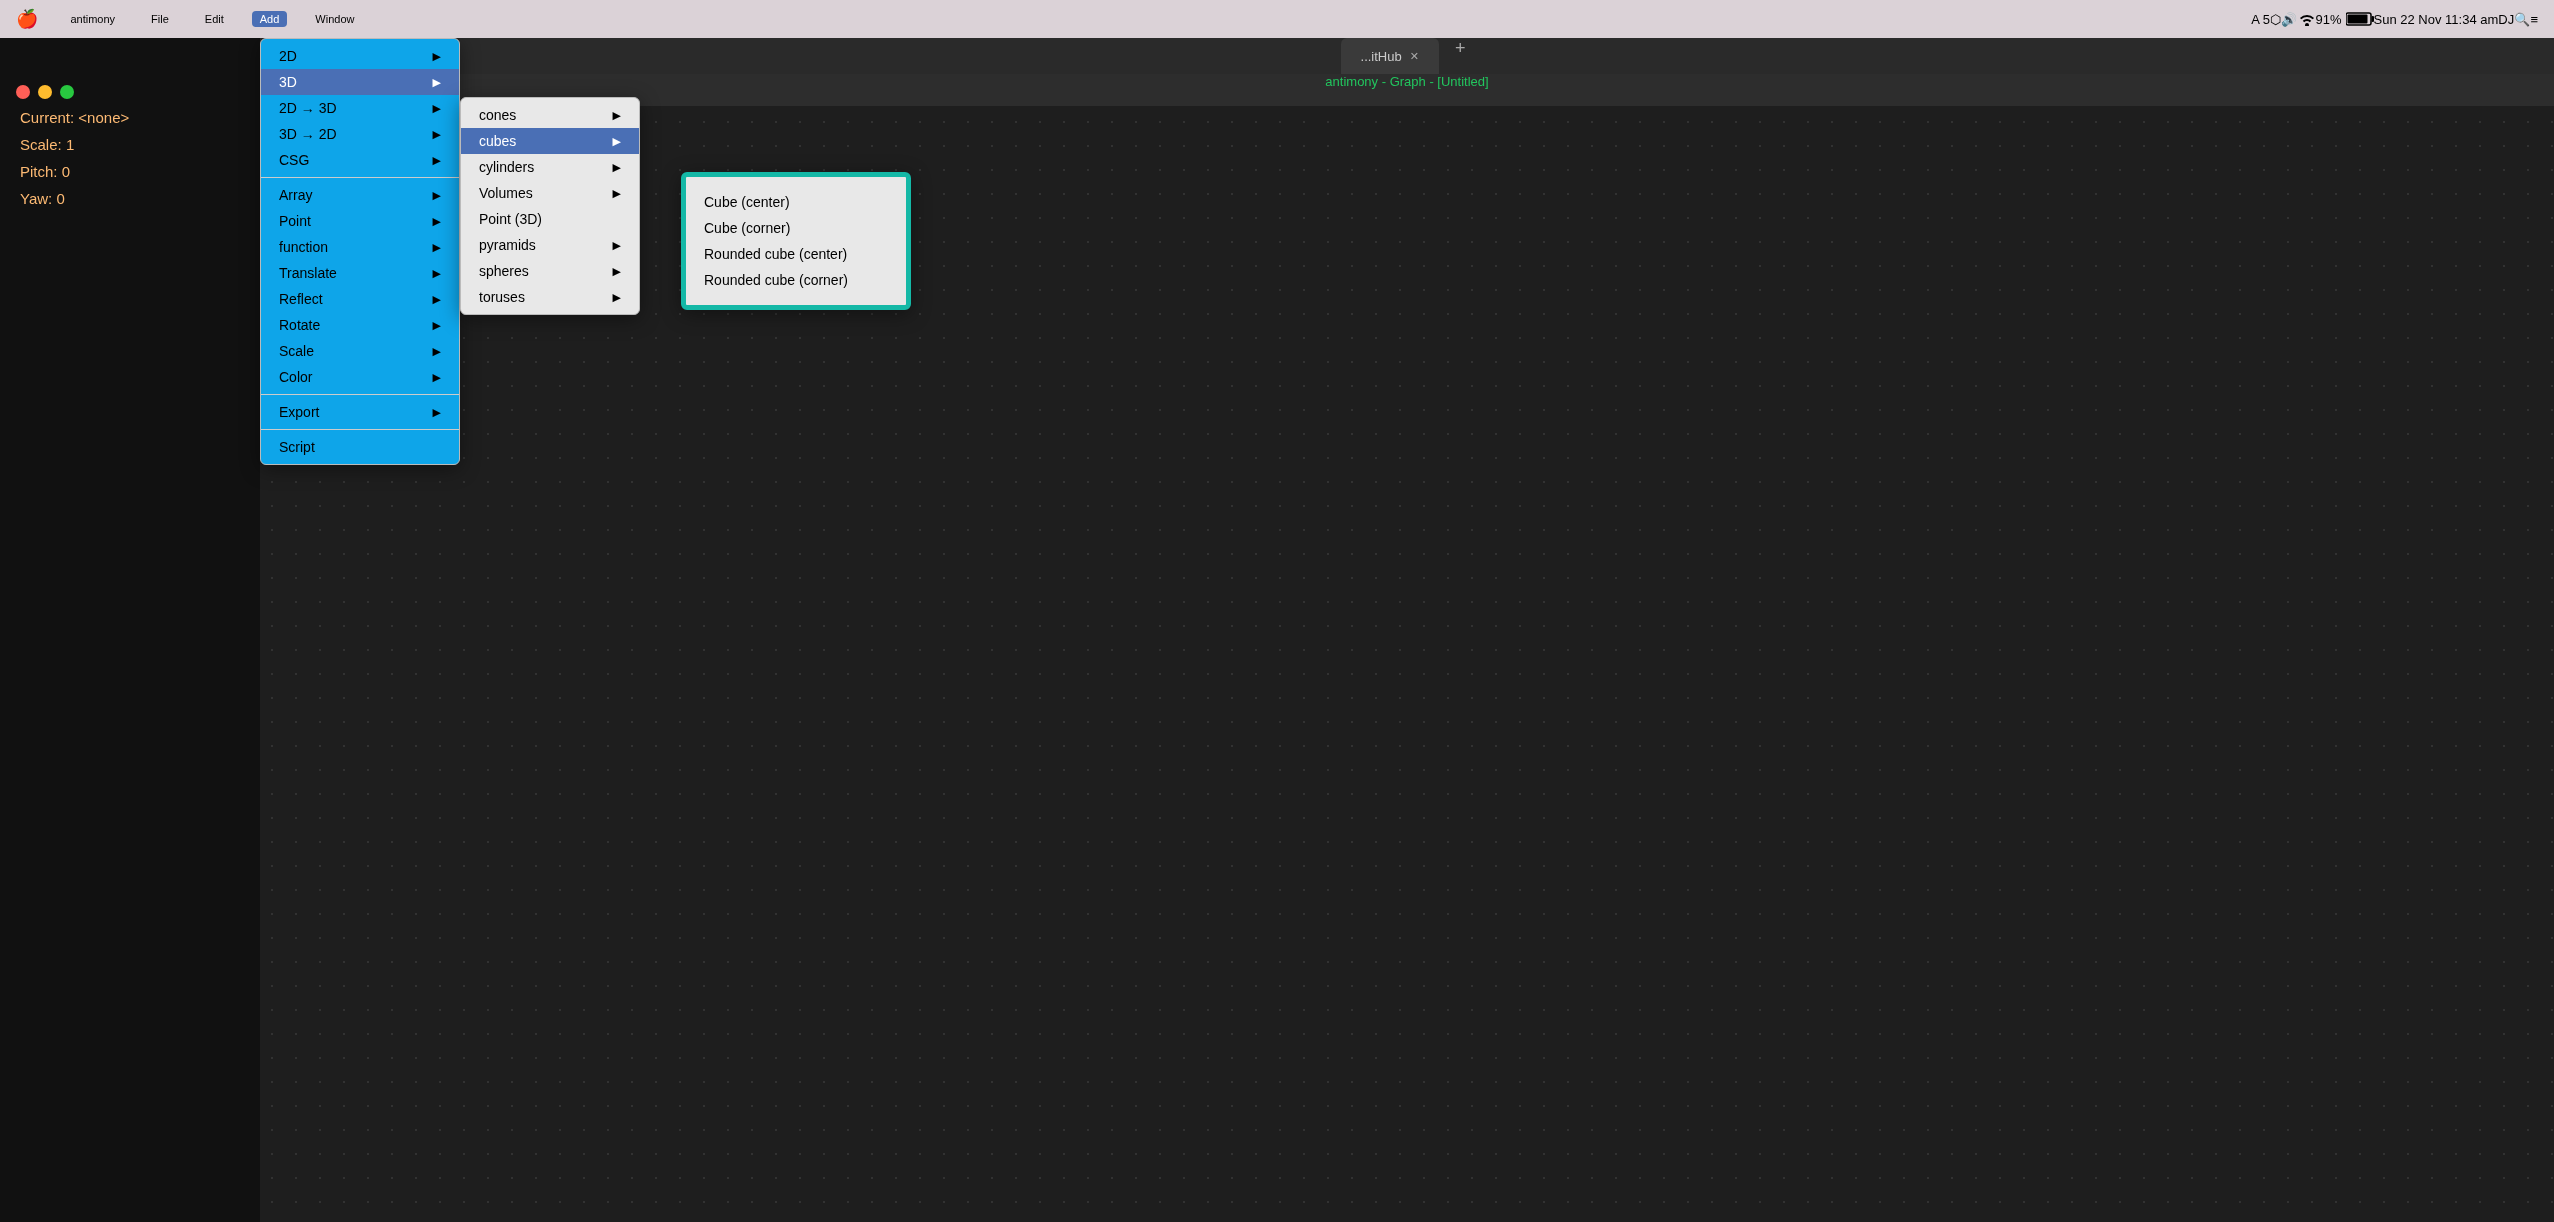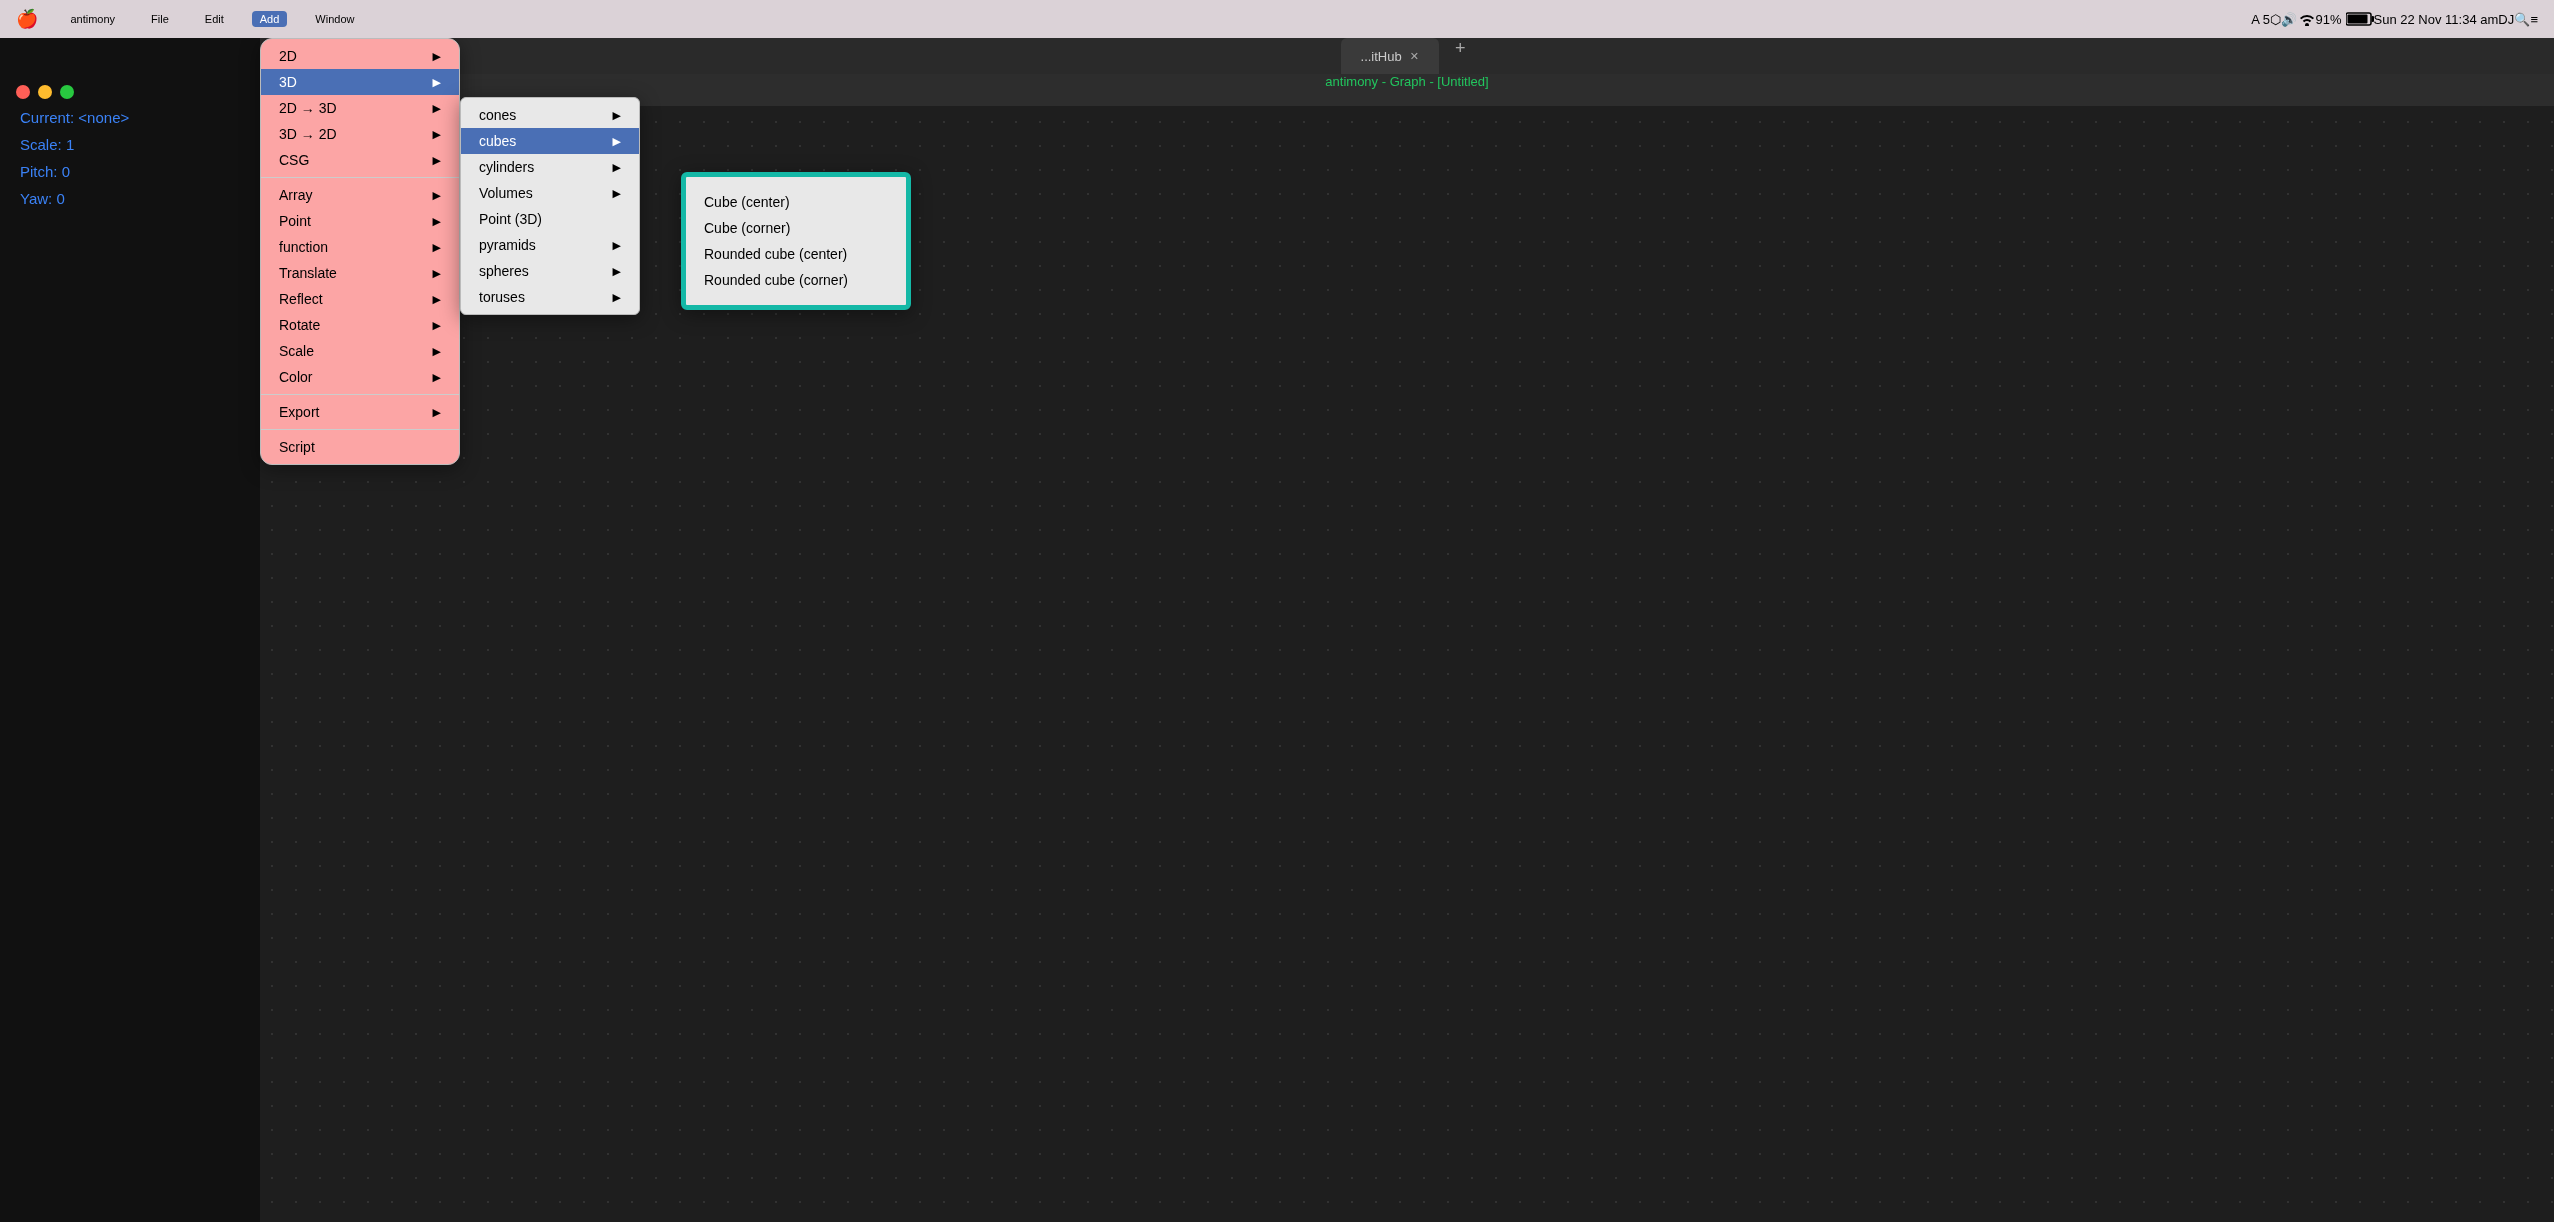--- a/index.html
+++ b/index.html
@@ -56,21 +56,21 @@
     }
 
     
     .sidebar {
       position: absolute;
       top: 38px;
       left: 0;
       width: 260px;
       bottom: 0;
       background: #111;
-      color: #3b82f6;
+      color: #fdba74;
       padding: 16px 20px;
       font-size: 15px;
       line-height: 1.8;
     }
 
     
     .canvas-area {
       position: absolute;
       top: 38px;
       left: 260px;
@@ -174,23 +174,23 @@
     .menu-container {
       position: absolute;
       top: 38px;
       left: 260px;
       z-index: 500;
       display: flex;
     }
 
     
     .menu-l1 {
-      background: #fca5a5;
+      background: #0ea5e9;
       border: 1px solid #bbb;
-      border-radius: 12px;
+      border-radius: 6px;
       box-shadow: 0 4px 20px rgba(0,0,0,0.4);
       min-width: 200px;
       padding: 4px 0;
     }
     .menu-item {
       display: flex;
       align-items: center;
       padding: 5px 18px;
       font-size: 14px;
       color: #000;

